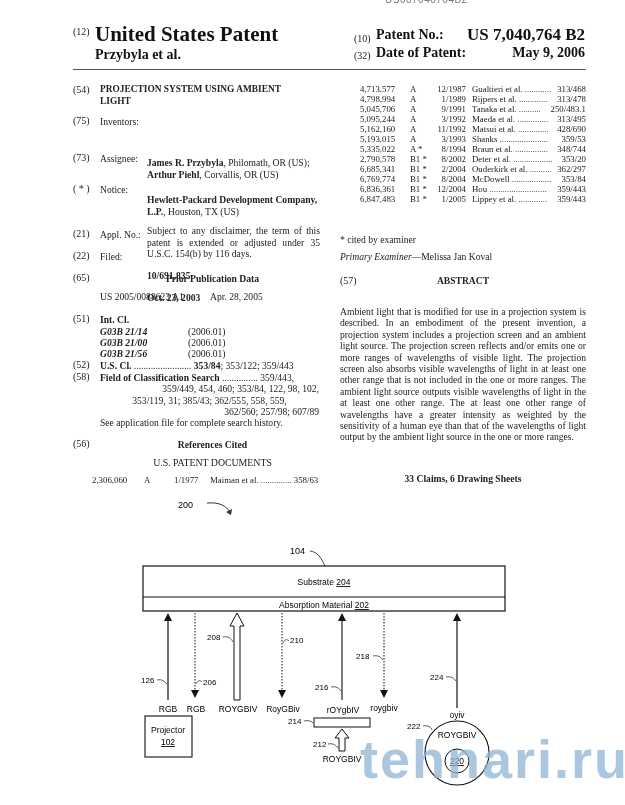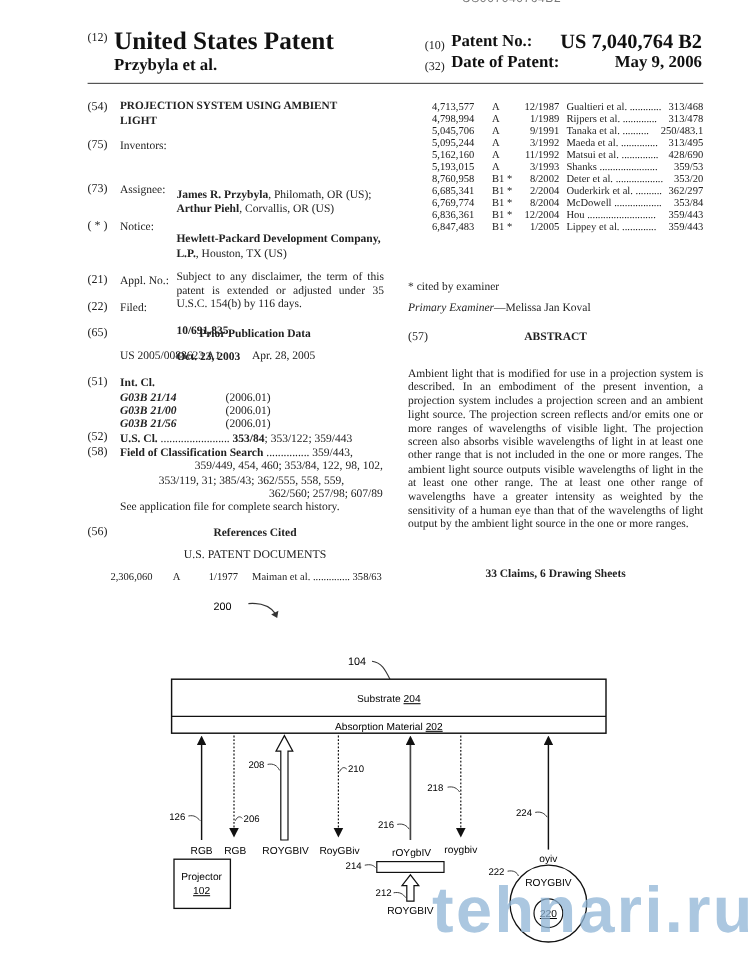--- a/index.html
+++ b/index.html
@@ -150,21 +150,28 @@
       <span class="c">428/690</span>
     </div>
   <div class="ref">
       <span class="n">5,193,015</span>
       <span class="k">A</span>
       <span class="d">3/1993</span>
       <span class="nm">Shanks ......................</span>
       <span class="c">359/53</span>
     </div>
   <div class="ref">
-      <span class="n">8,760,958</span>
+      <span class="n">5,335,022</span>
+      <span class="k">A *</span>
+      <span class="d">8/1994</span>
+      <span class="nm">Braun et al. ...............</span>
+      <span class="c">348/744</span>
+    </div>
+  <div class="ref">
+      <span class="n">2,790,578</span>
       <span class="k">B1 *</span>
       <span class="d">8/2002</span>
       <span class="nm">Deter et al. ..................</span>
       <span class="c">353/20</span>
     </div>
   <div class="ref">
       <span class="n">6,685,341</span>
       <span class="k">B1 *</span>
       <span class="d">2/2004</span>
       <span class="nm">Ouderkirk et al. ..........</span>

